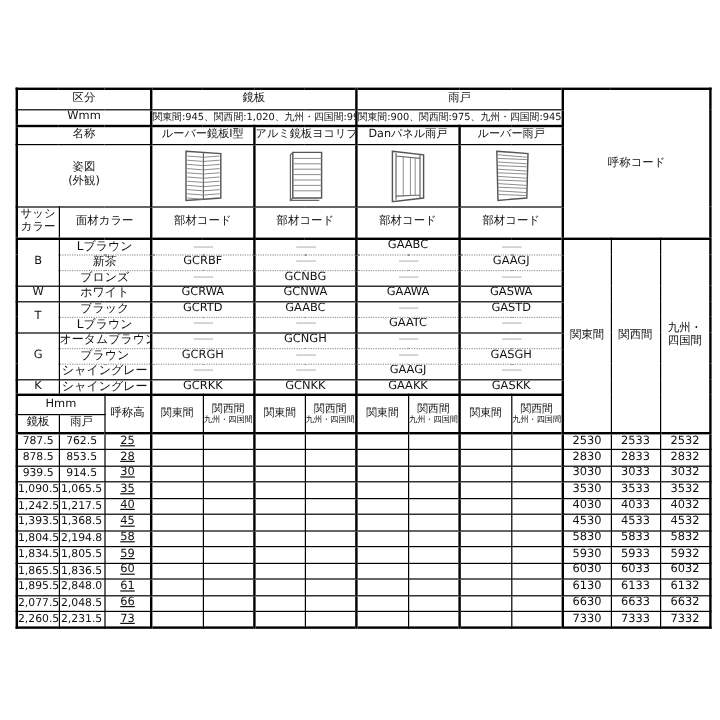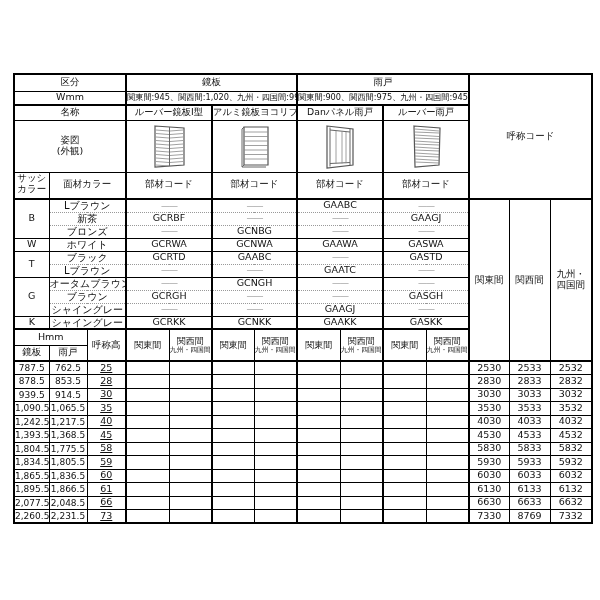--- a/index.html
+++ b/index.html
@@ -317,21 +317,21 @@
     <td></td>
           <td class="br2"></td>
     <td></td>
           <td class="br2"></td>
     <td class="code">4530</td>
     <td class="code">4533</td>
     <td class="code">4532</td>
   </tr>
   <tr class="rd">
     <td class="num">1,804.5</td>
-    <td class="num">1,775.5</td>
+    <td class="num">2,194.8</td>
     <td class="br2 hgt">58</td>
     <td></td>
           <td class="br2"></td>
     <td></td>
           <td class="br2"></td>
     <td></td>
           <td class="br2"></td>
     <td></td>
           <td class="br2"></td>
     <td class="code">5830</td>
@@ -365,21 +365,21 @@
     <td></td>
           <td class="br2"></td>
     <td></td>
           <td class="br2"></td>
     <td class="code">6030</td>
     <td class="code">6033</td>
     <td class="code">6032</td>
   </tr>
   <tr class="rd">
     <td class="num">1,895.5</td>
-    <td class="num">1,866.5</td>
+    <td class="num">2,848.0</td>
     <td class="br2 hgt">61</td>
     <td></td>
           <td class="br2"></td>
     <td></td>
           <td class="br2"></td>
     <td></td>
           <td class="br2"></td>
     <td></td>
           <td class="br2"></td>
     <td class="code">6130</td>
@@ -408,18 +408,18 @@
     <td class="br2 hgt">73</td>
     <td></td>
           <td class="br2"></td>
     <td></td>
           <td class="br2"></td>
     <td></td>
           <td class="br2"></td>
     <td></td>
           <td class="br2"></td>
     <td class="code">7330</td>
-    <td class="code">8769</td>
+    <td class="code">7333</td>
     <td class="code">7332</td>
   </tr>
 </tbody>
     </table>
 </div>
 
 </body></html>

